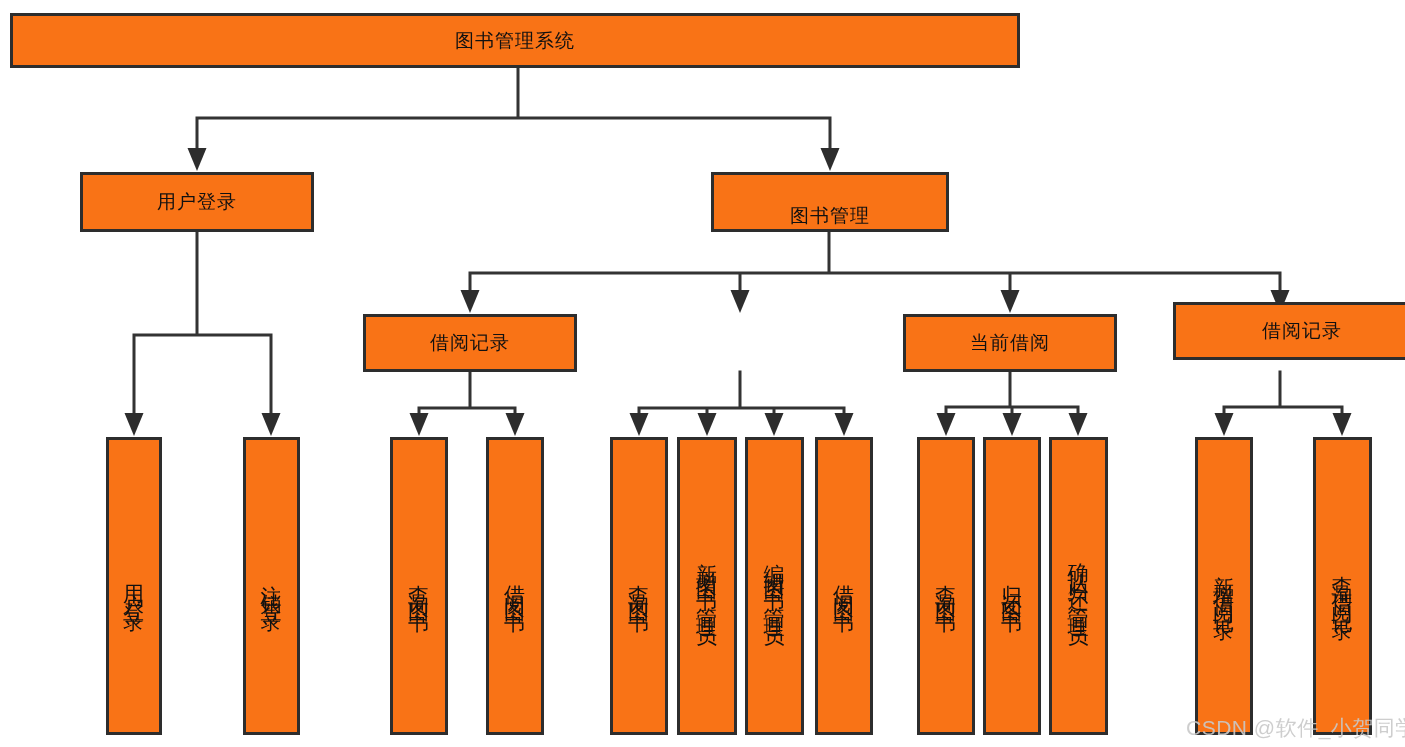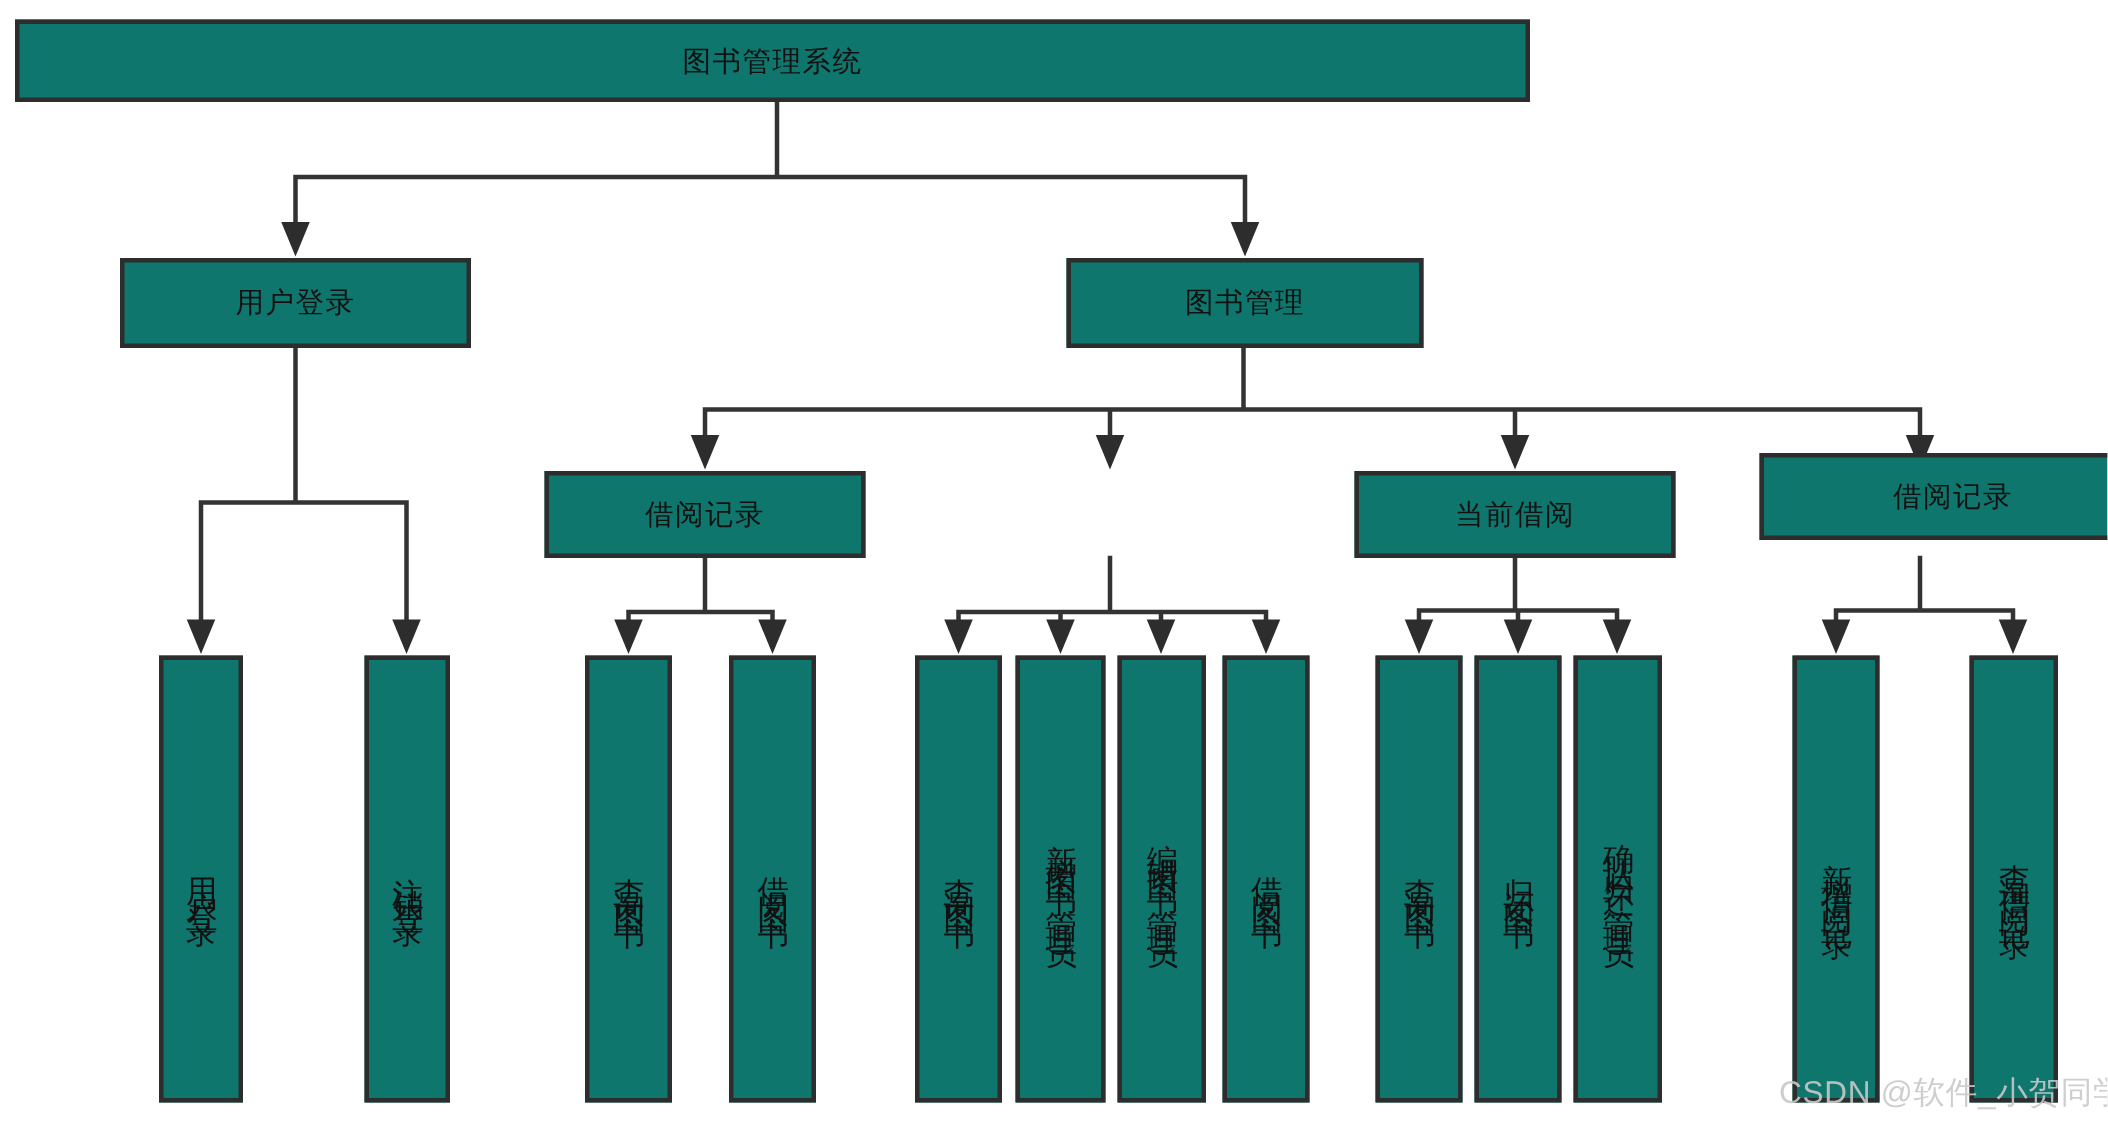--- a/index.html
+++ b/index.html
@@ -18,37 +18,37 @@
   .connectors {
     position: absolute;
     left: 0;
     top: 0;
     width: 1405px;
     height: 747px;
     pointer-events: none;
   }
   .box {
     position: absolute;
-    background: #0f766e;
+    background: #f97316;
     border: 3px solid #2d2d2d;
     box-sizing: border-box;
     display: flex;
     align-items: center;
     justify-content: center;
     color: #111111;
     z-index: 2;
   }
   .hlabel {
     font-size: 19px;
     letter-spacing: 1px;
     white-space: nowrap;
   }
   .root-box  { left: 10px;   top: 13px;  width: 1010px; height: 55px; }
   .lvl2-a    { left: 80px;   top: 172px; width: 234px;  height: 60px; }
-  .lvl2-b    { left: 711px;  top: 172px; width: 238px;  height: 60px; }
+  .lvl2-b    { left: 711px;  top: 172px; width: 238px;  height: 60px; align-items: flex-end; }
   .lvl3-a    { left: 363px;  top: 314px; width: 214px;  height: 58px; }
   .lvl3-b    { left: 633px;  top: 314px; width: 214px;  height: 58px; }
   .lvl3-c    { left: 903px;  top: 314px; width: 214px;  height: 58px; }
   .lvl3-d    { left: 1173px; top: 302px; width: 258px;  height: 58px; }
   .leaf {
     top: 437px;
     height: 298px;
   }
   .vtext {
     writing-mode: vertical-rl;

